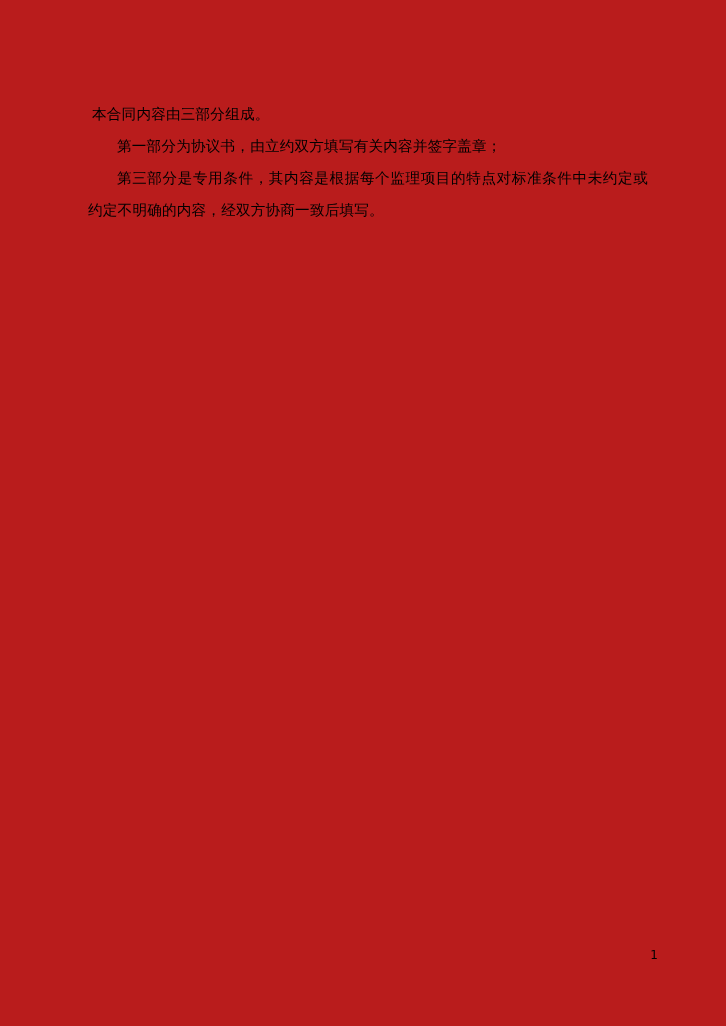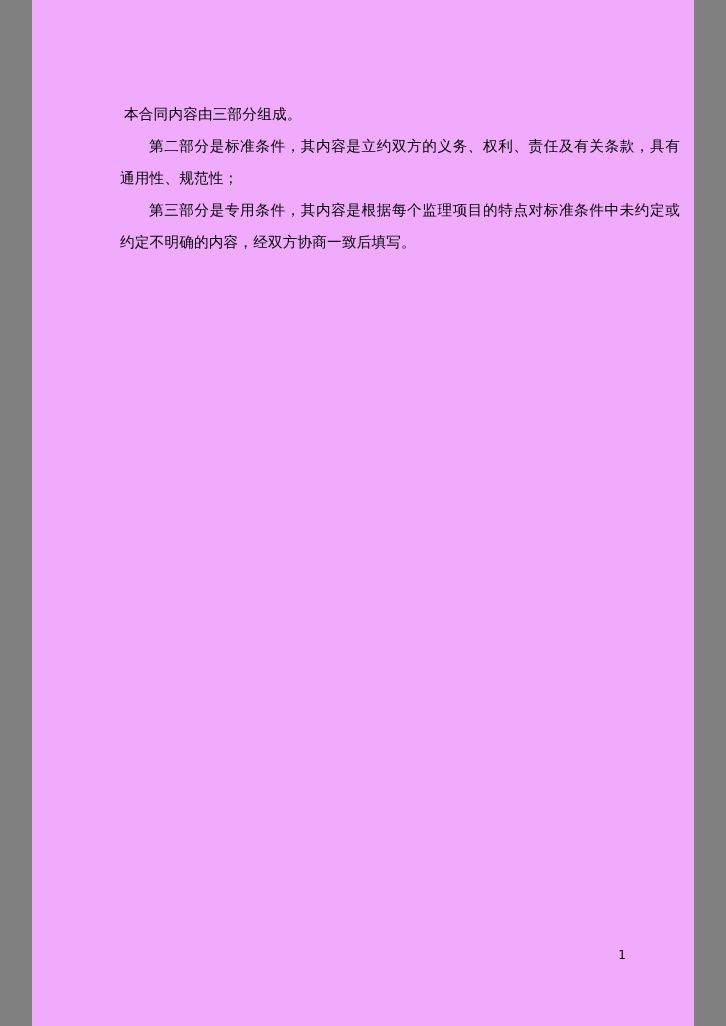--- a/index.html
+++ b/index.html
@@ -5,23 +5,23 @@
   html, body {
     margin: 0;
     padding: 0;
     background: #808080;
   }
   body {
     font-family: "DejaVu Sans", sans-serif;
   }
   .page {
     position: relative;
-    width: 662px;
+    width: 726px;
     height: 1026px;
-    background: #f0abfc;
+    background: #b91c1c;
     margin: 0 auto;
     overflow: hidden;
     box-sizing: border-box;
   }
   .content {
     position: absolute;
     left: 88px;
     top: 98px;
     width: 560px;
   }
@@ -51,19 +51,19 @@
     color: #000000;
   }
 </style>
 </head>
 <body>
 
 <div class="page">
 
   <div class="content">
     <p class="para first">本合同内容由三部分组成。</p>
-    <p class="para indent">第二部分是标准条件，其内容是立约双方的义务、权利、责任及有关条款，具有通用性、规范性；</p>
+    <p class="para indent">第一部分为协议书，由立约双方填写有关内容并签字盖章；</p>
     <p class="para indent">第三部分是专用条件，其内容是根据每个监理项目的特点对标准条件中未约定或约定不明确的内容，经双方协商一致后填写。</p>
   </div>
 
   <div class="page-number">1</div>
 
 </div>
 
 </body></html>

